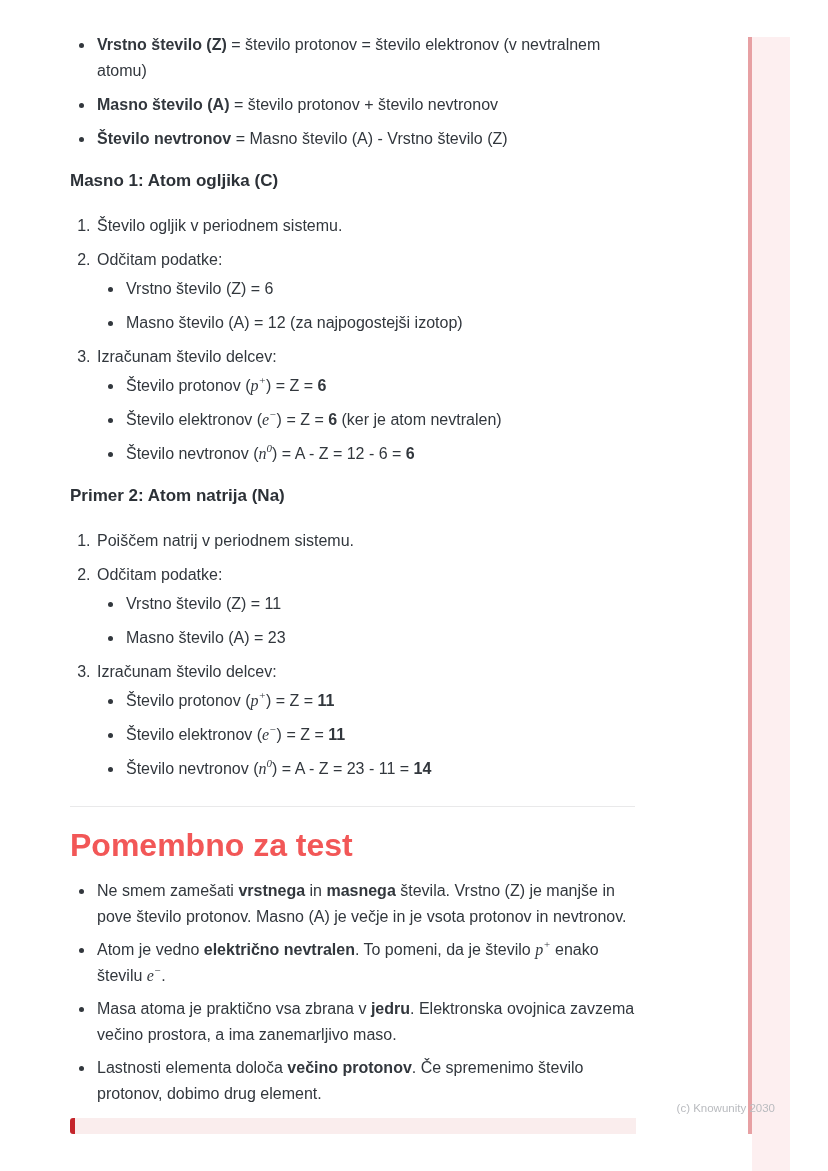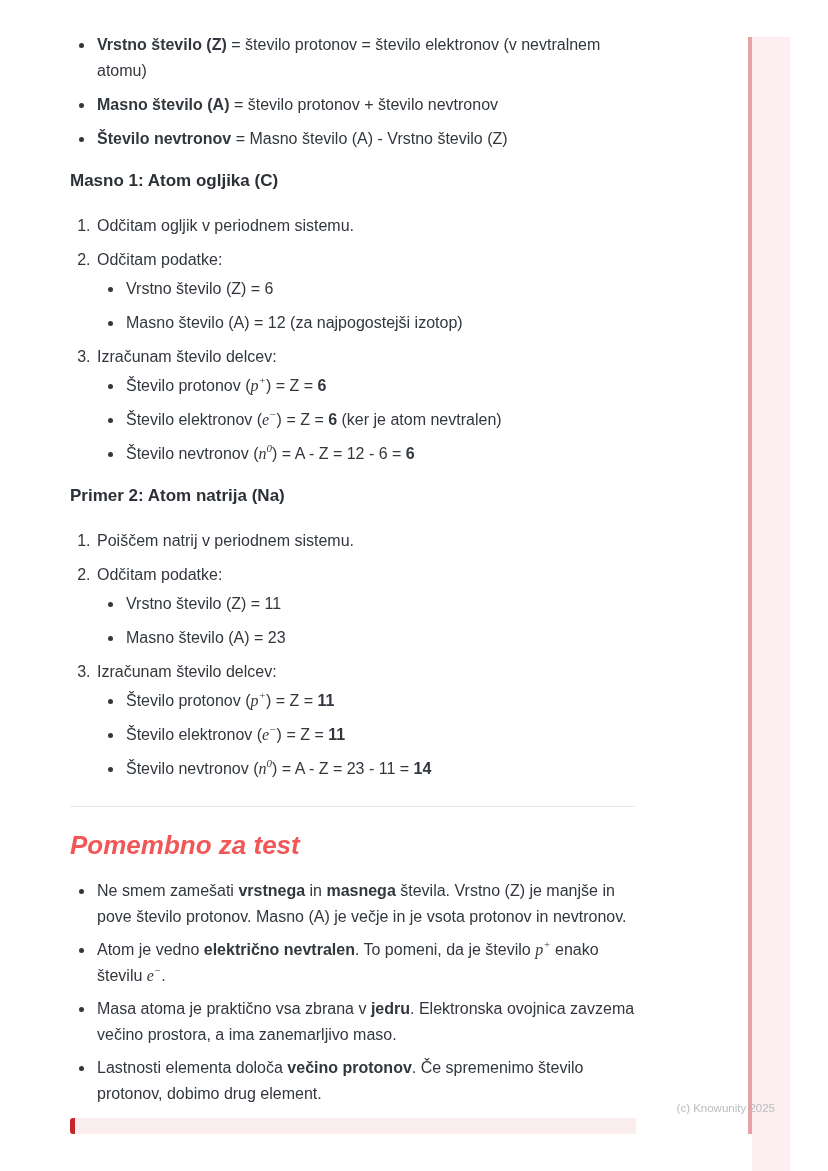--- a/index.html
+++ b/index.html
@@ -12,21 +12,21 @@
   .stripe-fill{position:absolute;left:752px;top:37px;width:38px;height:1134px;background:#fdeff0;}
   .stripe-line{position:absolute;left:748px;top:37px;width:4px;height:1097px;background:#e7a0a3;}
   .content{position:absolute;left:70px;top:32px;width:566px;}
   ul.blist{list-style:disc;margin:0;padding:0 0 0 25px;}
   ol.steps{list-style:decimal;margin:0 0 0 0;padding:0 0 0 25px;}
   li{margin:0 0 8px 0;padding-left:2px;}
   ul.blist.sub{margin:3px 0 4px 0;padding-left:27px;}
   ul.blist.sub li{margin-bottom:8px;}
   h3.example-title{font-size:17px;line-height:22px;font-weight:700;color:#2c3137;margin:18px 0 21px 0;}
   hr.divider{border:none;border-top:1px solid #e9e9ea;margin:24px 0 0 0;width:565px;}
-  h2.important-title{font-size:26px;line-height:30px;font-weight:700;margin:23px 0 18px 0;font-style:italic;}
+  h2.important-title{font-size:32px;line-height:30px;font-weight:700;margin:23px 0 18px 0;}
   ul.blist.test li{margin-bottom:7px;}
   .b{font-weight:700;}
   .math{font-family:"Liberation Serif","DejaVu Serif",serif;font-style:italic;}
   sup.sup{font-size:11px;line-height:0;position:relative;top:-1px;font-style:italic;
     font-family:"Liberation Serif","DejaVu Serif",serif;}
   .footer{position:absolute;top:1101px;right:53px;font-size:11.5px;line-height:14px;color:#b9bbbf;}
   .callout{position:absolute;left:70px;top:1118px;width:561px;height:16px;
     background:#faeded;border-left:5px solid #c4252b;border-radius:3px 0 0 3px;}
 </style>
 </head>
@@ -38,21 +38,21 @@
 <main class="content">
 
   <ul class="blist">
     <li><span class="b">Vrstno število (Z)</span><span> = število protonov = število elektronov (v nevtralnem atomu)</span></li>
     <li><span class="b">Masno število (A)</span><span> = število protonov + število nevtronov</span></li>
     <li><span class="b">Število nevtronov</span><span> = Masno število (A) - Vrstno število (Z)</span></li>
   </ul>
 
   <h3 class="example-title">Masno 1: Atom ogljika (C)</h3>
   <ol class="steps">
-    <li><span>Odčitam ogljik v periodnem sistemu.</span></li>
+    <li><span>Število ogljik v periodnem sistemu.</span></li>
     <li><span>Odčitam podatke:</span>
       <ul class="blist sub">
         <li>Vrstno število (Z) = 6</li>
         <li>Masno število (A) = 12 (za najpogostejši izotop)</li>
       </ul>
     </li>
     <li><span>Izračunam število delcev:</span>
       <ul class="blist sub">
         <li><span>Število protonov (</span><span class="math">p</span><sup class="sup">+</sup><span>) = Z = </span><span class="b">6</span></li>
         <li><span>Število elektronov (</span><span class="math">e</span><sup class="sup">−</sup><span>) = Z = </span><span class="b">6</span><span> (ker je atom nevtralen)</span></li>
@@ -84,14 +84,14 @@
   <h2 class="important-title" style="color: rgb(242, 87, 87);">Pomembno za test</h2>
   <ul class="blist test">
     <li><span>Ne smem zamešati </span><span class="b">vrstnega</span><span> in </span><span class="b">masnega</span><span> števila. Vrstno (Z) je manjše in pove število protonov. Masno (A) je večje in je vsota protonov in nevtronov.</span></li>
     <li><span>Atom je vedno </span><span class="b">električno nevtralen</span><span>. To pomeni, da je število </span><span class="math">p</span><sup class="sup">+</sup><span> enako številu </span><span class="math">e</span><sup class="sup">−</sup><span>.</span></li>
     <li><span>Masa atoma je praktično vsa zbrana v </span><span class="b">jedru</span><span>. Elektronska ovojnica zavzema večino prostora, a ima zanemarljivo maso.</span></li>
     <li><span>Lastnosti elementa določa </span><span class="b">večino protonov</span><span>. Če spremenimo število protonov, dobimo drug element.</span></li>
   </ul>
 
 </main>
 
-<div class="footer">(c) Knowunity 2025</div>
+<div class="footer">(c) Knowunity 2030</div>
 <div class="callout"></div>
 
 </body></html>

